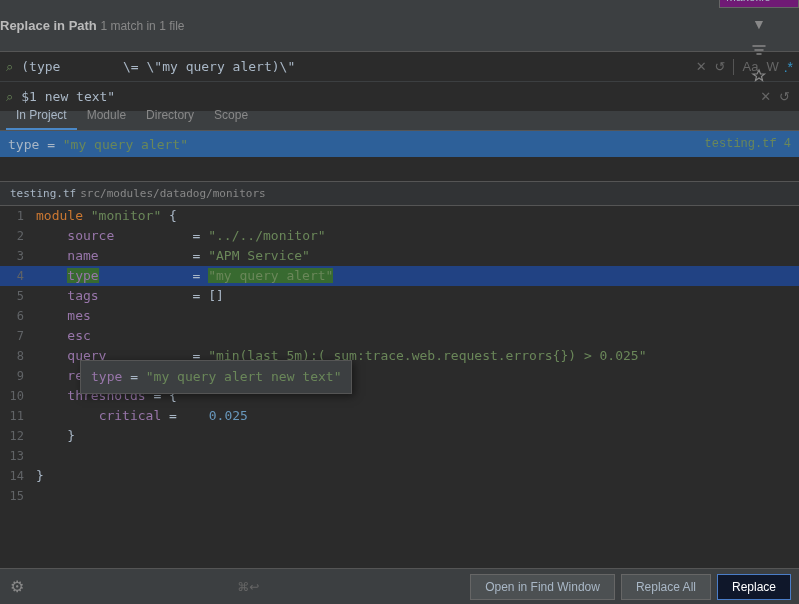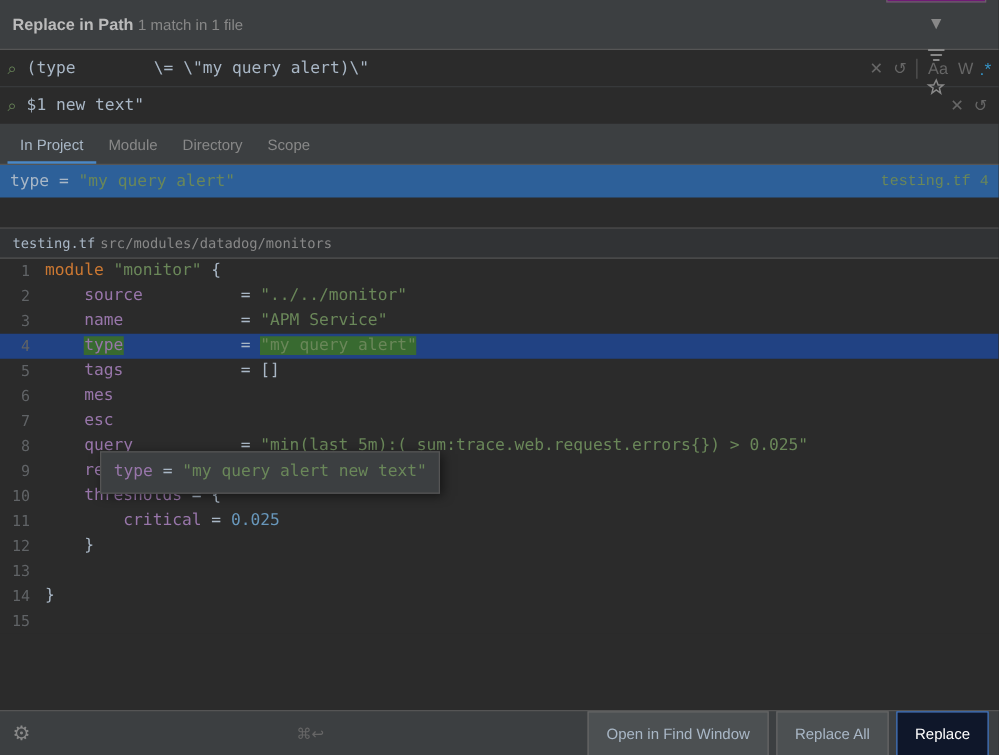--- a/index.html
+++ b/index.html
@@ -10,24 +10,24 @@
       font-family: 'Segoe UI', Arial, sans-serif;
       font-size: 13px;
       color: #a9b7c6;
       overflow: hidden;
     }
 
     
     .title-bar {
       background: #3c3f41;
       border-bottom: 1px solid #555;
-      height: 40px;
-      display: flex;
-      align-items: center;
-      padding: 0 10px;
+      height: 52px;
+      display: flex;
+      align-items: center;
+      padding: 0 0;
       gap: 8px;
     }
     .title-text {
       color: #bbbbbb;
       font-size: 13px;
       font-weight: bold;
       flex: 1;
     }
     .match-info {
       color: #888;
@@ -111,21 +111,21 @@
     }
     .blue-star {
       color: #3592c4;
       font-size: 14px;
     }
 
     
     .tabs-bar {
       background: #3c3f41;
       border-bottom: 1px solid #555;
-      height: 32px;
+      height: 19px;
       display: flex;
       align-items: flex-end;
       padding: 0 6px;
       gap: 0;
     }
     .tab {
       padding: 4px 10px;
       font-size: 12px;
       cursor: pointer;
       color: #888;
@@ -225,21 +225,21 @@
       flex-shrink: 0;
     }
     .line-content {
       padding-left: 4px;
       white-space: pre;
       flex: 1;
     }
     .kw { color: #cc7832; }
     .str { color: #6a8759; }
     .key { color: #9876aa; }
-    .num { color: #6897bb; }
+    .num { color: #6897bb; margin-left: 24px; }
     .plain { color: #a9b7c6; }
 
     
     .tooltip-preview {
       position: absolute;
       left: 80px;
       top: 54px;
       background: #3c3f41;
       border: 1px solid #555;
       padding: 6px 10px;
@@ -281,21 +281,21 @@
       flex: 1;
       text-align: center;
     }
     .action-btn {
       background: #4c5052;
       border: 1px solid #666;
       color: #a9b7c6;
       padding: 4px 14px;
       cursor: pointer;
       font-size: 12px;
-      height: 36px;
+      height: 26px;
       display: flex;
       align-items: center;
     }
     .action-btn.primary {
       background: #0f172a;
       border-color: #4a7dc8;
       color: #fff;
     }
 
     .main-content {

